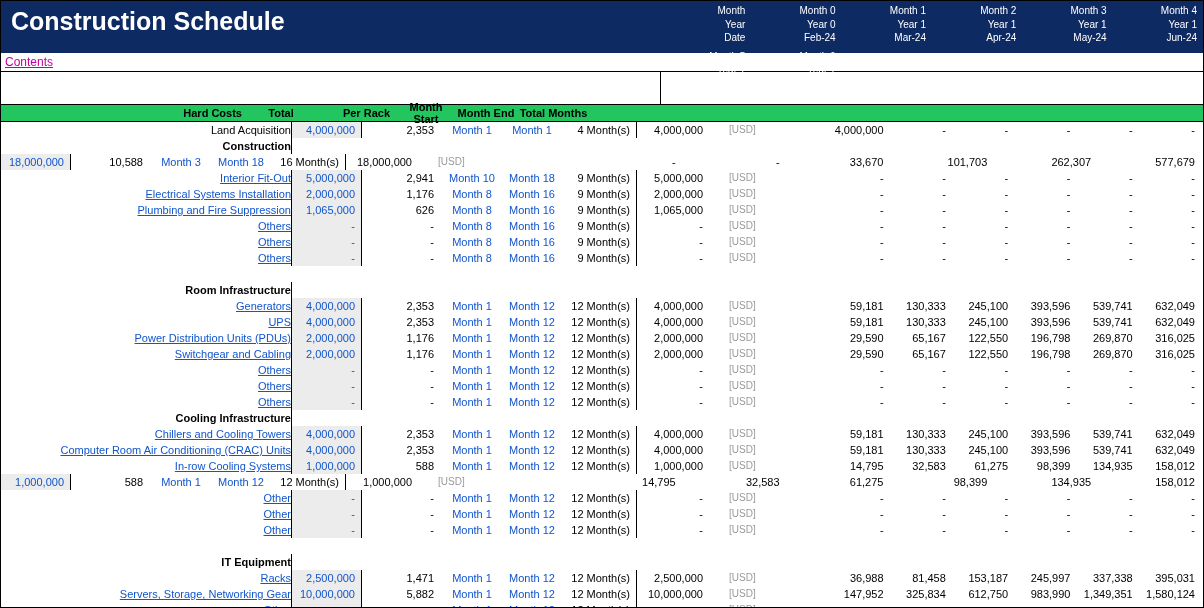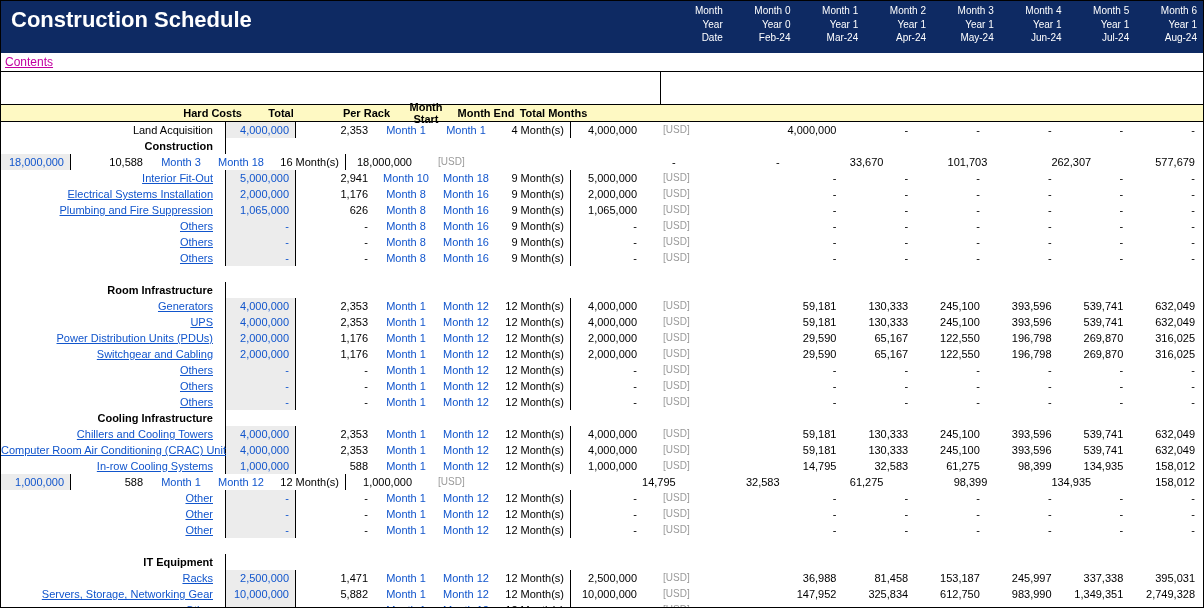--- a/index.html
+++ b/index.html
@@ -14,29 +14,29 @@
     overflow: hidden;
     border: 1px solid #000;
   }
   .header-band {
     background: #0e2a63;
     color: #fff;
     display: flex;
     height: 52px;
   }
   .title {
-    font-size: 22px;
+    font-size: 25px;
     font-weight: bold;
     padding: 6px 10px;
     flex: 0 0 660px;
   }
   .month-headers {
     flex: 1;
     display: grid;
-    grid-template-columns: repeat(8, 1fr);
+    grid-template-columns: repeat(6, 1fr);
   }
   .month-col {
     text-align: right;
     font-size: 10px;
     padding: 3px 6px 2px 0;
     line-height: 1.35;
   }
   .contents-link {
     color: #c200a0;
     text-decoration: underline;
@@ -45,21 +45,21 @@
     display: block;
     border-bottom: 1px solid #000;
   }
   .spacer {
     height: 32px;
     display: flex;
   }
   .spacer .left { flex: 0 0 660px; border-right: 1px solid #000; }
   .spacer .right { flex: 1; }
   .col-headers {
-    background: #fef9c3;
+    background: #22c55e;
     border-top: 1px solid #000;
     border-bottom: 1px solid #000;
     display: flex;
     height: 18px;
     align-items: center;
   }
   .ch-labels { width: 245px; text-align: right; font-weight: bold; padding-right: 4px; }
   .ch-total  { width: 70px;  text-align: center; font-weight: bold; }
   .ch-rack   { width: 80px;  text-align: right;  font-weight: bold; padding-right: 6px; }
   .ch-mstart { width: 60px;  text-align: center; font-weight: bold; }
@@ -68,21 +68,21 @@
   .grid-body {
     height: 490px;
     overflow: hidden;
   }
   .row {
     display: flex;
     height: 16px;
     align-items: center;
     line-height: 16px;
   }
-  .label    { width: 225px; text-align: right; padding-right: 12px; white-space: nowrap; border-right: 1px solid #000;}
+  .label    { width: 291px; text-align: right; padding-right: 0; white-space: nowrap; border-right: 1px solid #000;}
   .label.link { color: #1155cc; text-decoration: underline; cursor: pointer; }
   .label.section { font-weight: bold; }
   .total    { width: 70px; text-align: right; padding-right: 6px; background: #ececec; color: #1155cc; border-right: 1px solid #000;}
   .perrack  { width: 80px; text-align: right; padding-right: 8px; }
   .mstart   { width: 60px; text-align: center; color: #1155cc; }
   .mend     { width: 60px; text-align: center; color: #1155cc; }
   .tmonths  { width: 75px; text-align: right;  padding-right: 6px; border-right: 1px solid #000;}
   .checkcol { width: 70px; text-align: right;  padding-right: 4px; }
   .usd      { width: 40px; color: #999; font-size: 10px; padding-left: 2px; margin-left: 20px; }
   .mvals    { flex: 1; display: grid; grid-template-columns: repeat(7, 1fr); }
@@ -664,21 +664,21 @@
       <div class="tmonths">12 Month(s)</div>
       <div class="checkcol">10,000,000</div>
       <div class="usd">[USD]</div>
       <div class="mvals">
         <div class="mv"></div>
         <div class="mv">147,952</div>
         <div class="mv">325,834</div>
         <div class="mv">612,750</div>
         <div class="mv">983,990</div>
         <div class="mv">1,349,351</div>
-        <div class="mv">2,749,328</div>
+        <div class="mv">1,580,124</div>
       </div>
     </div>
     <div class="row">
       <div class="label link">Other</div>
       <div class="total">-</div>
       <div class="perrack">-</div>
       <div class="mstart">Month 1</div>
       <div class="mend">Month 12</div>
       <div class="tmonths">12 Month(s)</div>
       <div class="checkcol">-</div>

